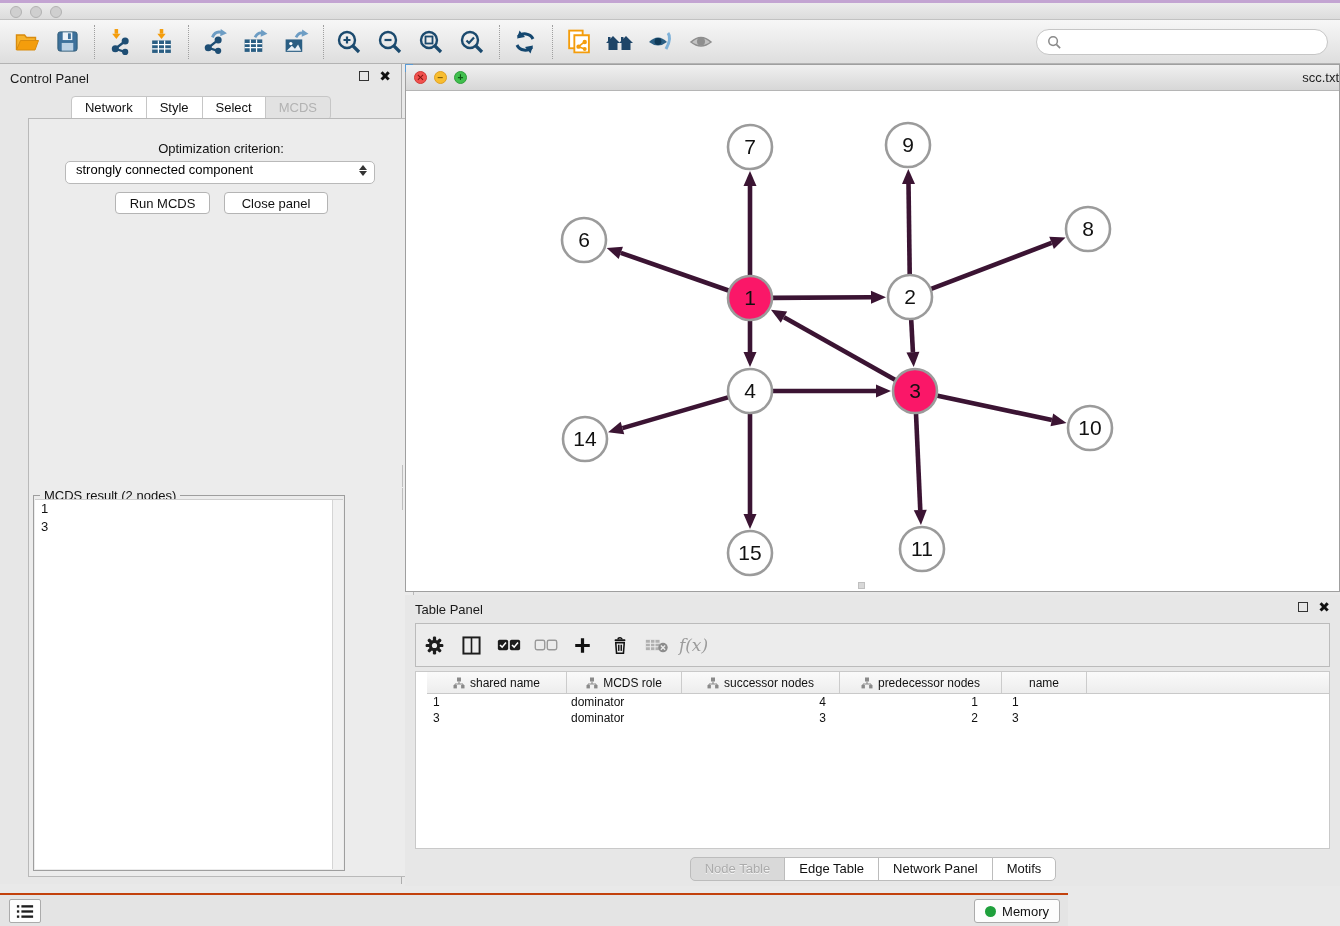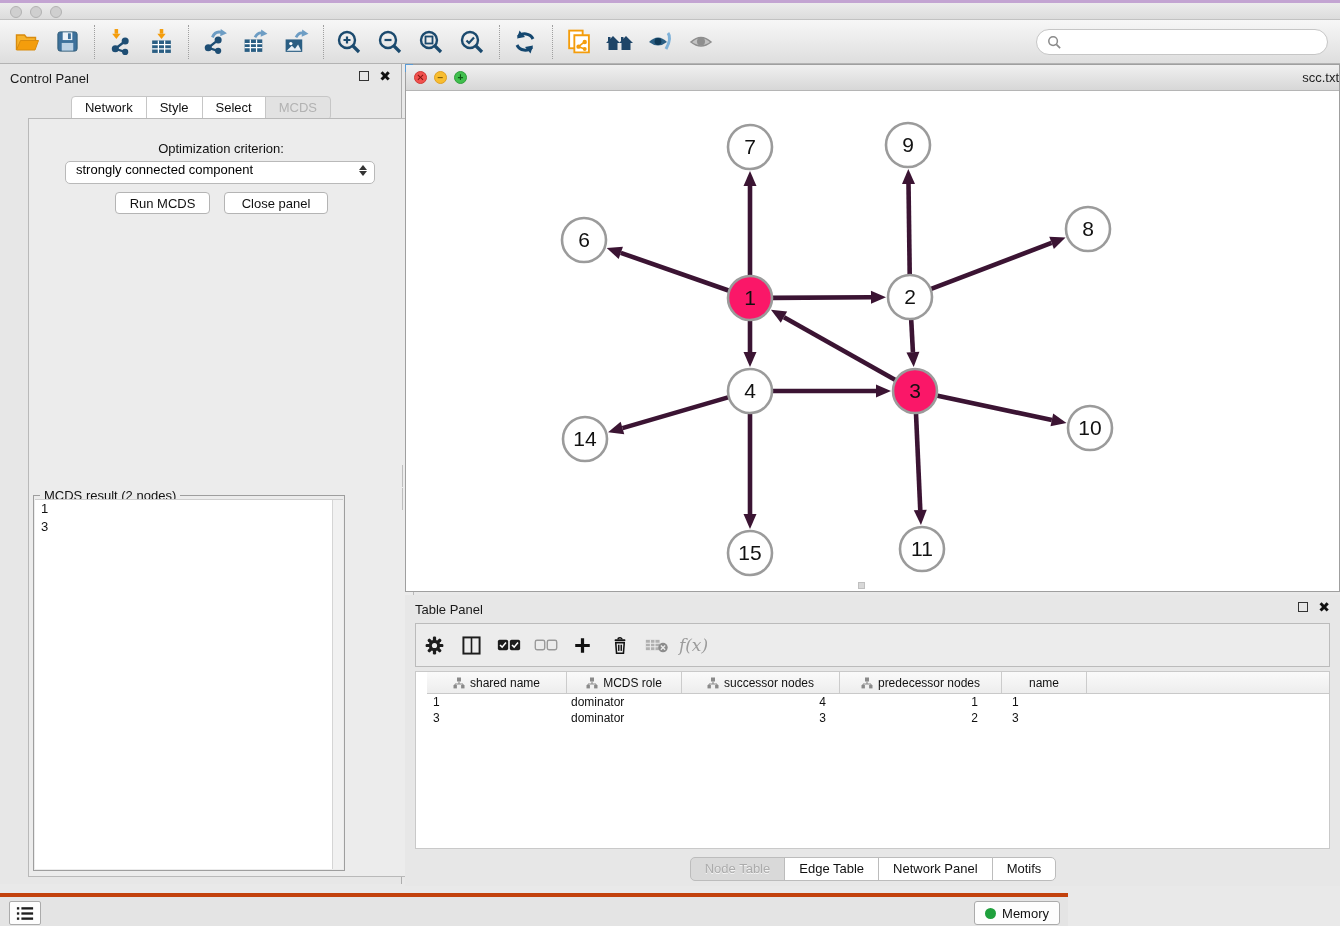--- a/index.html
+++ b/index.html
@@ -84,21 +84,21 @@
     border-right:1px solid #cccccc; height:100%; }
   .tbl-row { display:flex; height:16px; }
   .td-cell { font-size:12px; color:#111; line-height:16px; white-space:nowrap; overflow:hidden; }
   .tp-tabs { position:absolute; left:0; bottom:5px; width:100%; display:flex; justify-content:center; }
   .tp-tab { font-size:13px; padding:3px 14px 4px; background:#fff; border:1px solid #bcbcbc; margin-right:-1px; color:#111; cursor:pointer; }
   .tp-tab:first-child { border-radius:5px 0 0 5px; }
   .tp-tab:last-child { border-radius:0 5px 5px 0; }
   .tp-tab.active { background:#d9d9d9; color:#ababab; text-shadow:0 1px 0 #f5f5f5; }
 
   
-  .statusbar { position:absolute; left:0; top:893px; width:1068px; height:33px; background:#e4e4e4; border-top:4px solid #c2410c; }
+  .statusbar { position:absolute; left:0; top:893px; width:1068px; height:33px; background:#e4e4e4; border-top:2px solid #c2410c; }
   .sb-left-btn { position:absolute; left:9px; top:4px; width:32px; height:24px; background:#fdfdfd; border:1px solid #ababab; border-radius:2px;
     display:flex; align-items:center; justify-content:center; cursor:pointer; }
   .sb-mem-btn { position:absolute; right:8px; top:4px; height:24px; padding:0 10px; background:#fdfdfd; border:1px solid #ababab; border-radius:3px;
     display:flex; align-items:center; gap:6px; font-size:13px; color:#111; cursor:pointer; }
   .mem-dot { width:11px; height:11px; border-radius:50%; background:#1fa03c; }
 </style>
 </head>
 <body>
 
 <div class="app">

